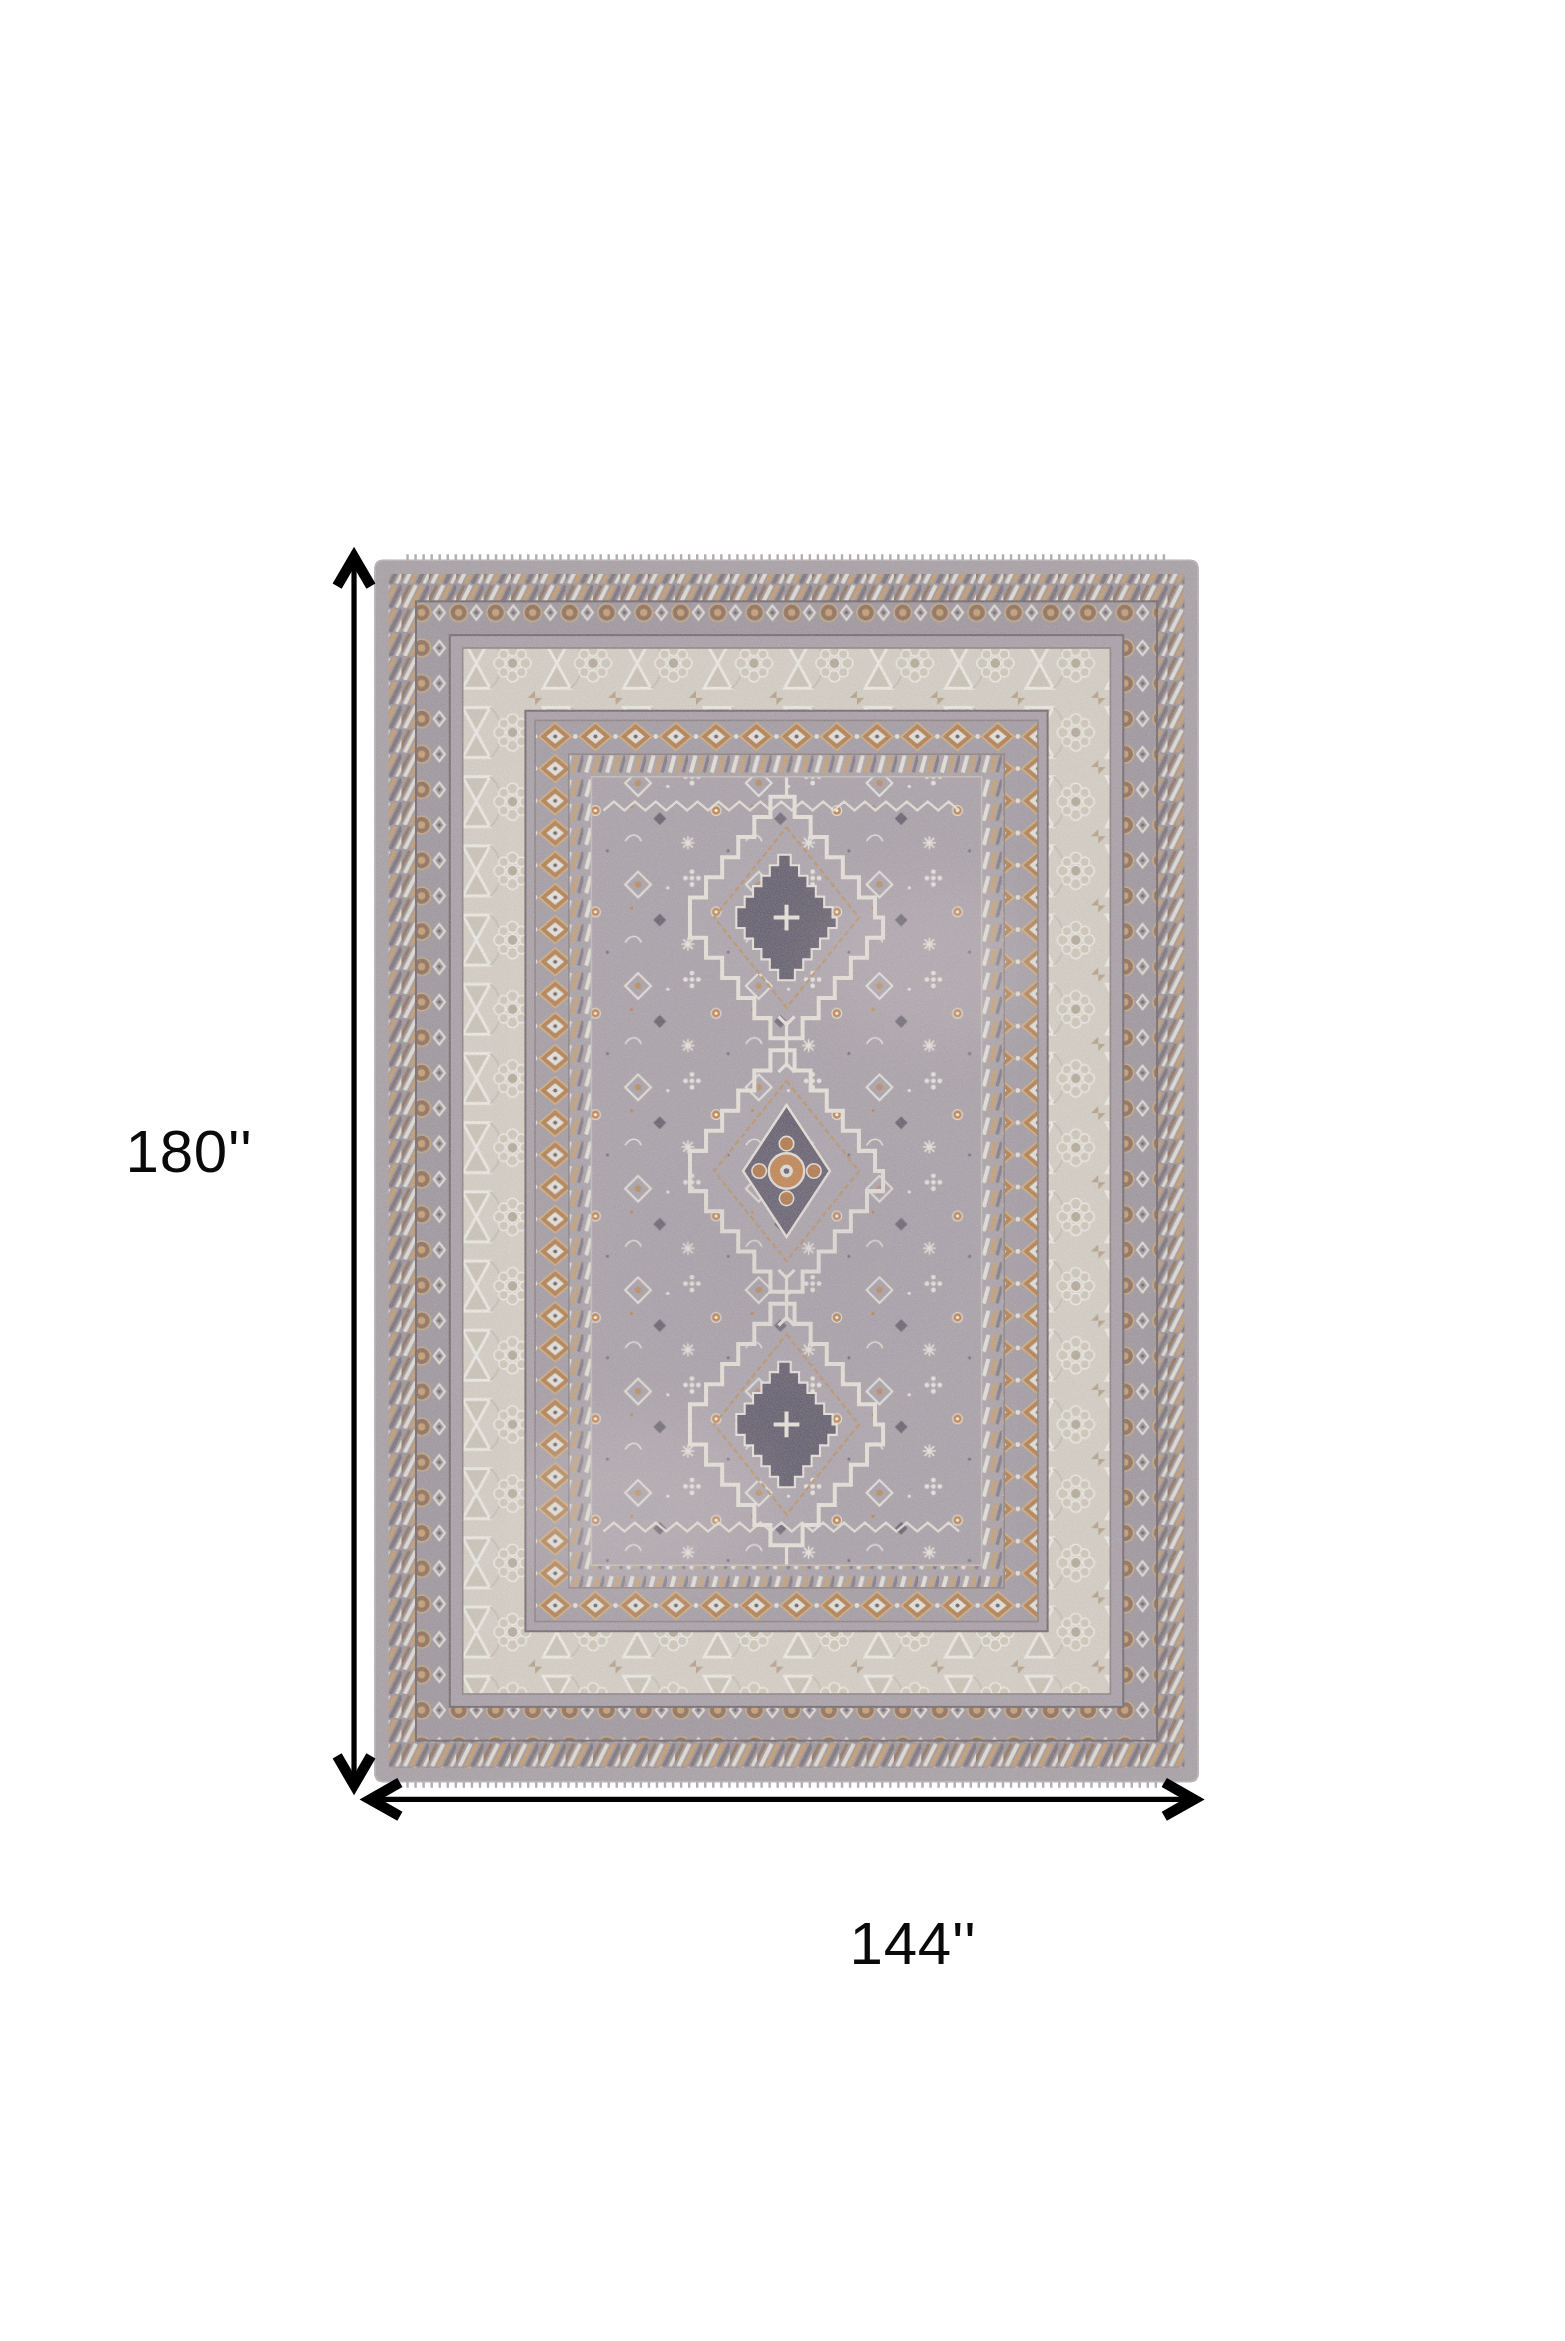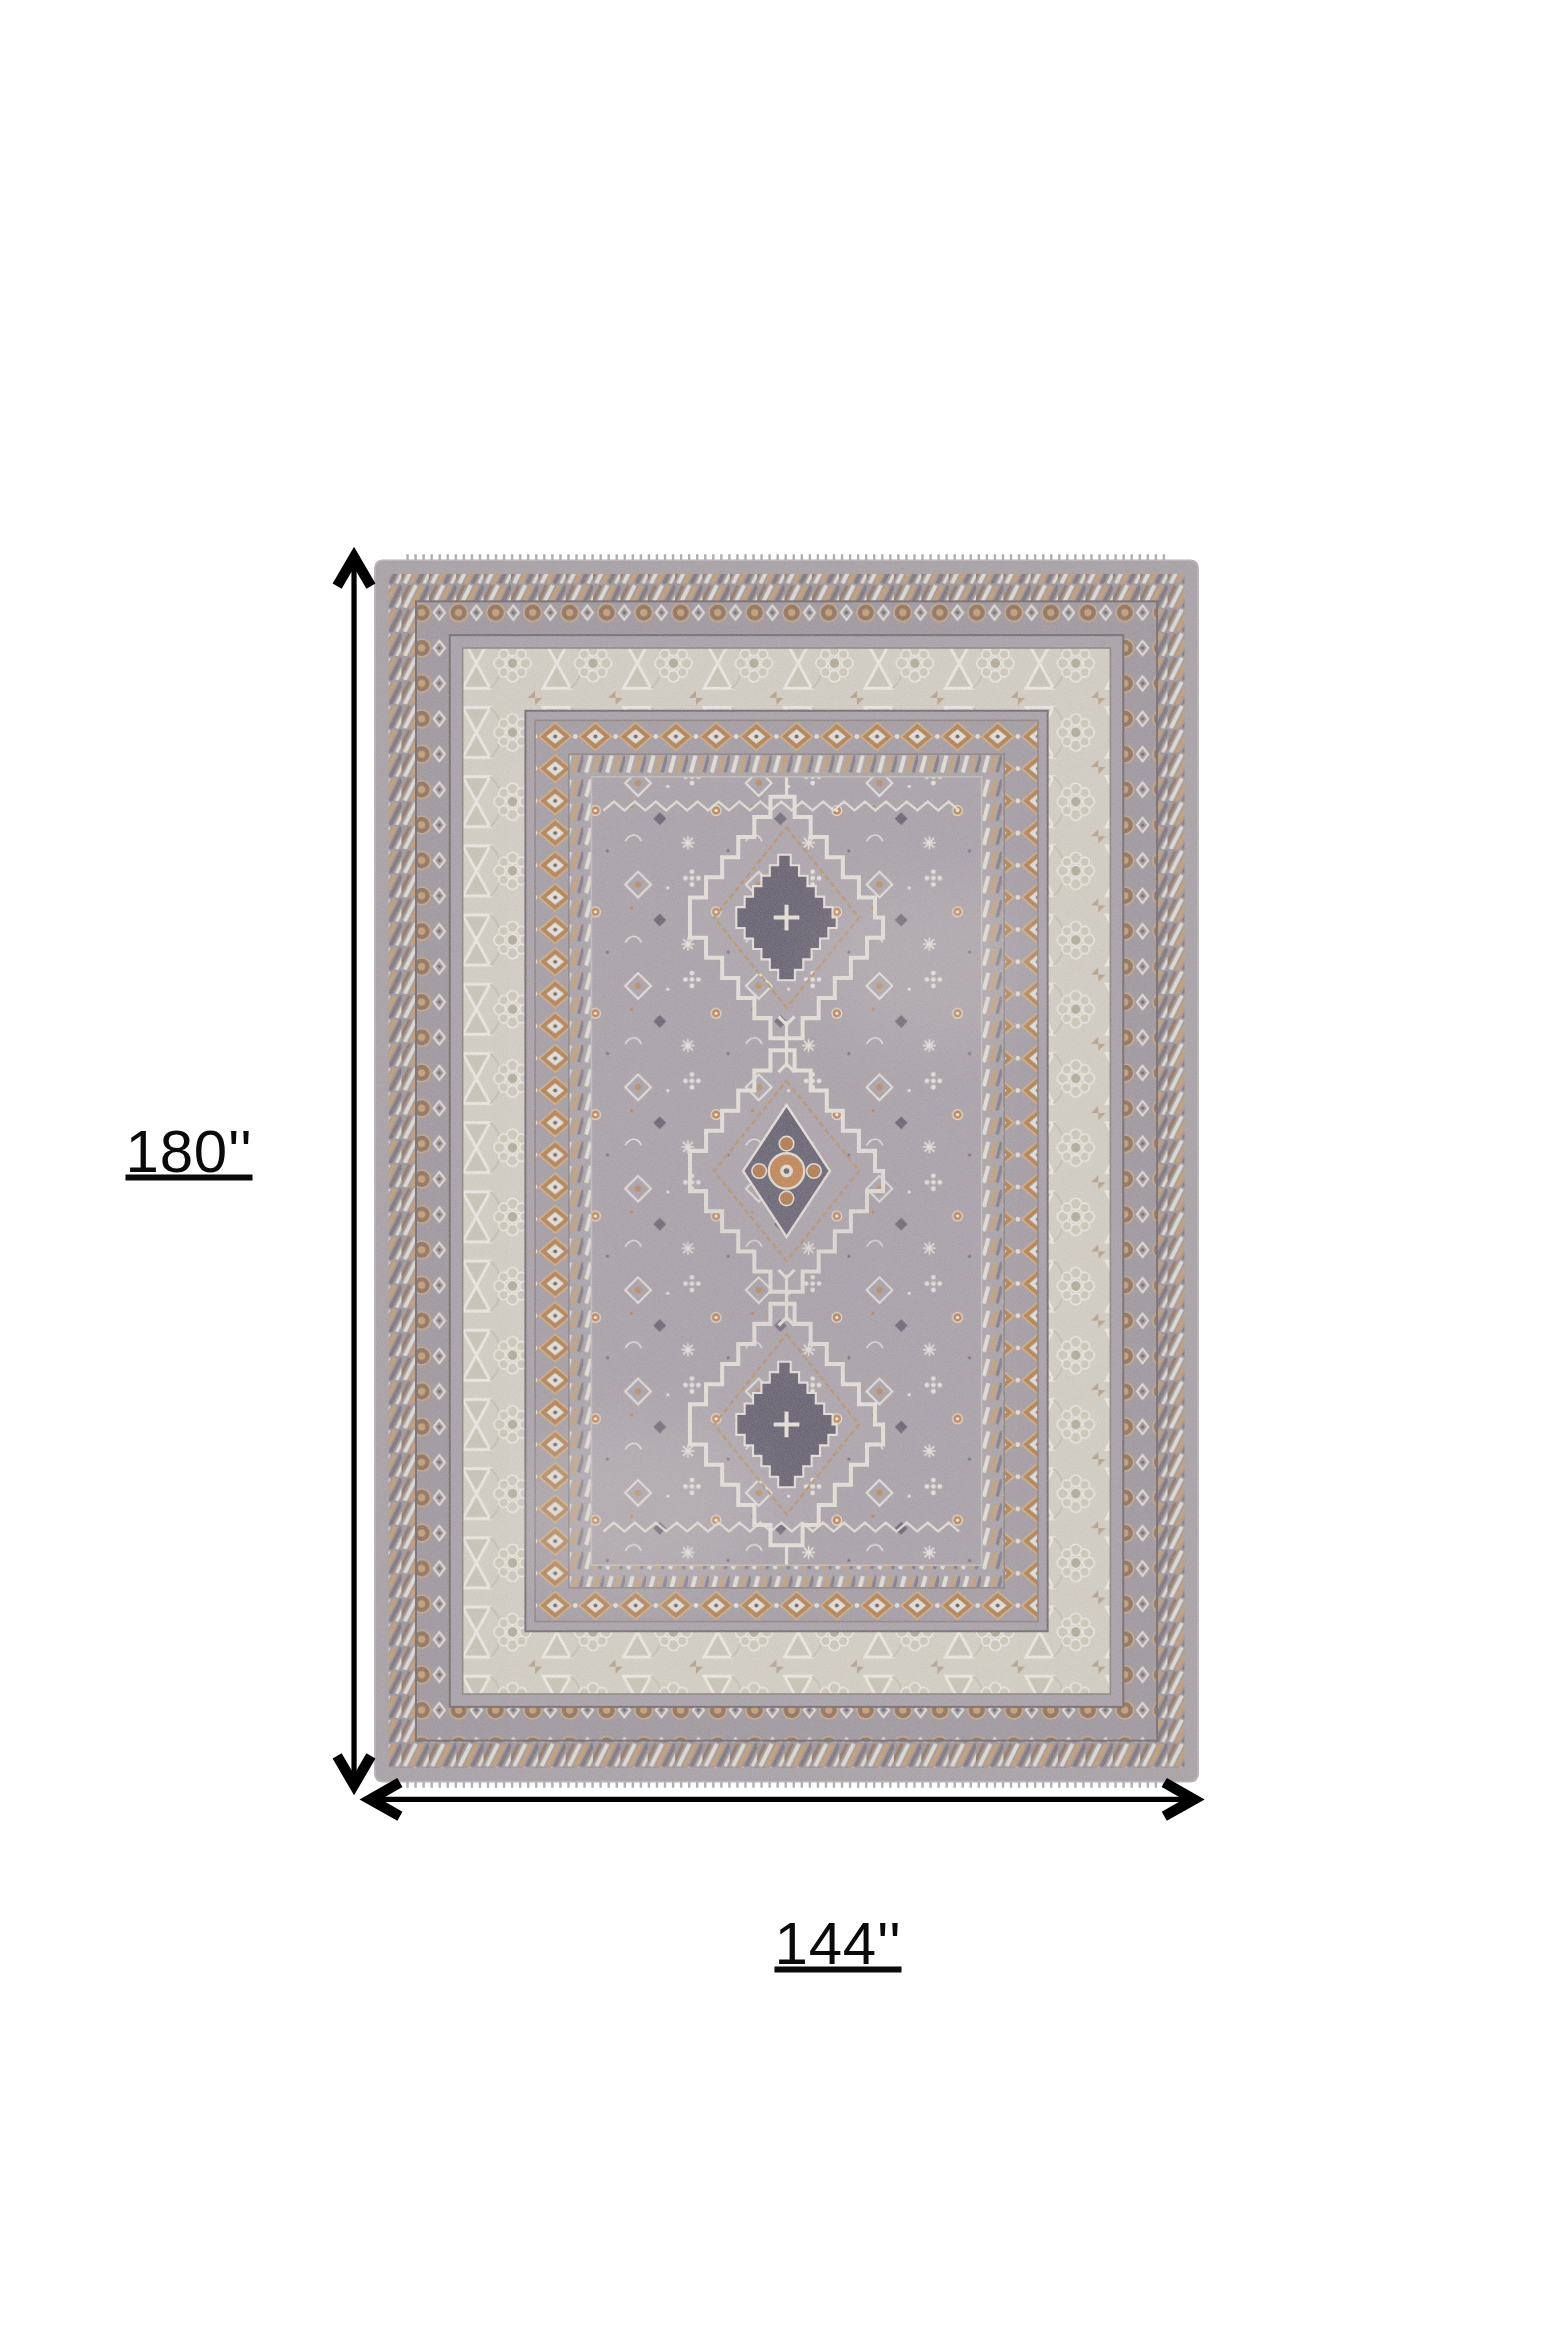--- a/index.html
+++ b/index.html
@@ -3,24 +3,24 @@
 <meta charset="utf-8">
 <style>
   html,body { margin:0; padding:0; background:#ffffff; }
   .canvas {
     position:relative; width:1565px; height:2342px; background:#ffffff;
     font-family:"Liberation Sans", sans-serif; overflow:hidden;
   }
   .dim-label {
     position:absolute; transform:translate(-50%,-50%);
     font-size:60px; font-weight:400; letter-spacing:0.8px;
-    color:var(--label-text,#0a0a0a); white-space:nowrap;text-decoration:underline;
+    color:var(--label-text,#0a0a0a); white-space:nowrap;
   }
   .label-height { left:189px; top:1151px; }
-  .label-width  { left:838px; top:1943px; }
+  .label-width  { left:913px; top:1943px; }
 
   
   .rug-edge-fill { fill:var(--rug-edge,#a59fa4); }
   .field-fill    { fill:var(--rug-field,#a79fa7); }
   .ivory-bg      { fill:var(--ivory-border,#d6d1c5); }
   .arrow-stroke  { stroke:var(--arrow,#000); fill:none; }
   .line-dark  { fill:none; stroke:#6e6467; stroke-width:2.5; }
   .line-mid   { fill:none; stroke:#8a7f7c; stroke-width:2; }
   .line-light { fill:none; stroke:#c3bcb4; stroke-width:2; }
   .rim        { fill:none; stroke:#b9b3b6; stroke-width:2; }

